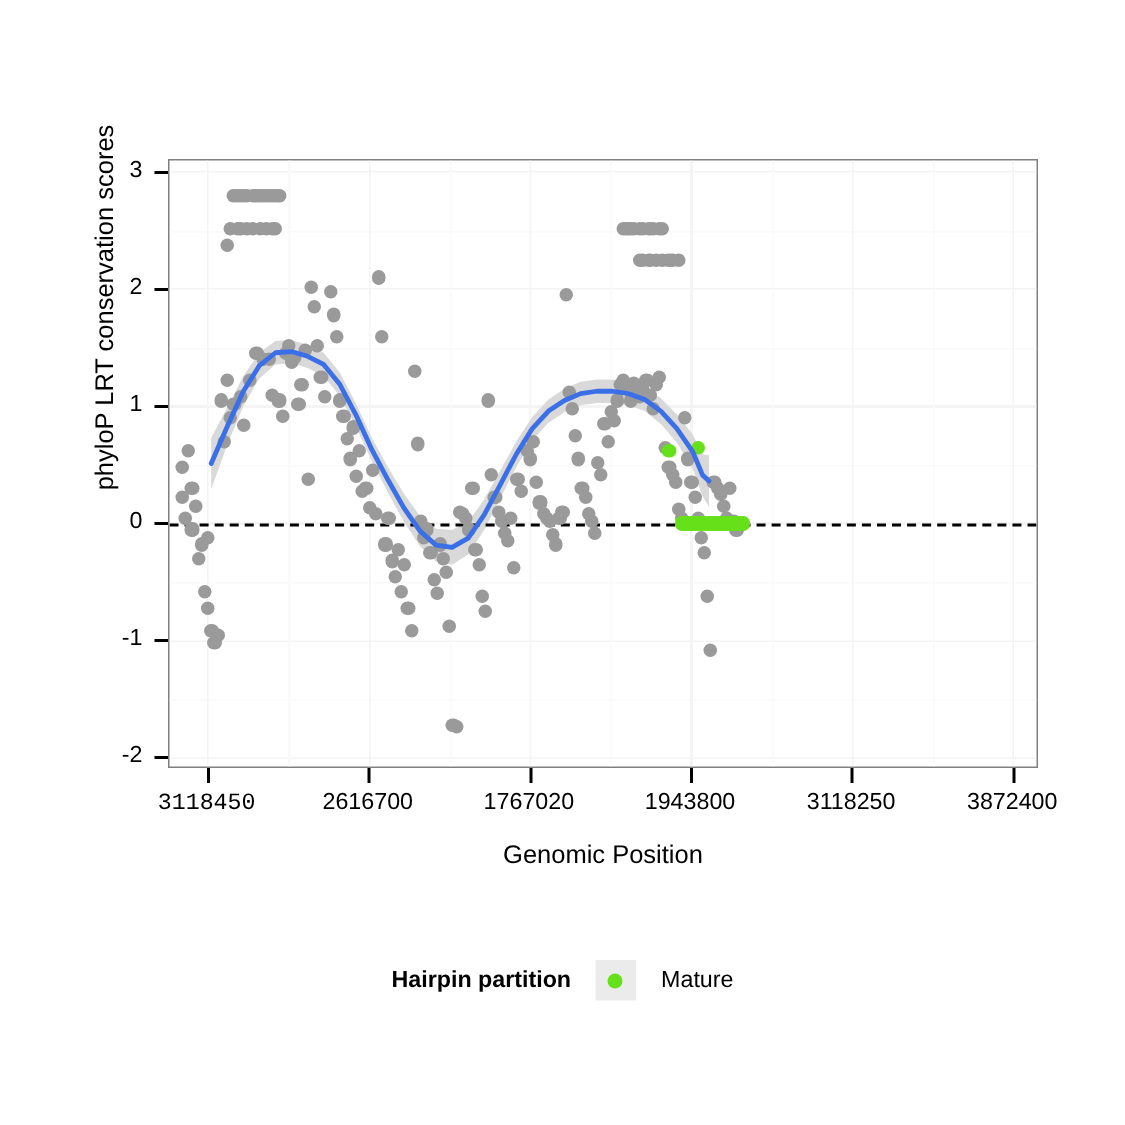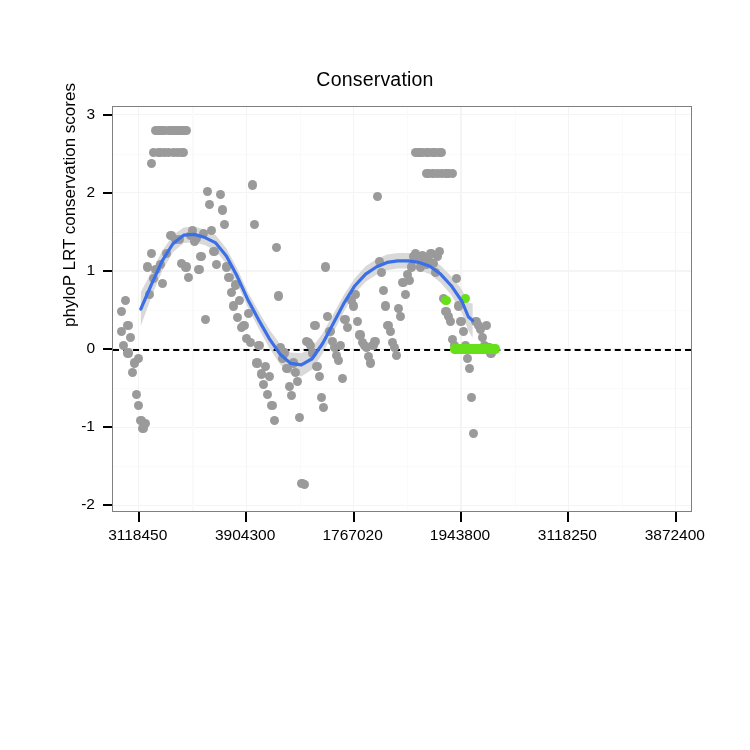--- a/index.html
+++ b/index.html
@@ -51,22 +51,22 @@
     display:flex;align-items:center;justify-content:center;
   }
   #legend .key i{display:block;width:10px;height:10px;border-radius:50%;background:#66e019;}
   #legend .lval{font-size:15.5px;color:#000;margin-left:7px;}
 </style>
 </head>
 <body>
 
 <div id="chart-root">
 
-  <div class="title">Conservation</div>
   <div class="ylab">phyloP LRT conservation scores</div>
+  <div class="xlab">Genomic Position</div>
 
   <div id="panel">
     <div id="grid-layer">
         <div class="grid-maj" style="left: 0px; width: 100%; top: 7.20769px; height: 1.2px;"></div>
         <div class="grid-maj" style="left: 0px; width: 100%; top: 85.2846px; height: 1.2px;"></div>
         <div class="grid-maj" style="left: 0px; width: 100%; top: 163.362px; height: 1.2px;"></div>
         <div class="grid-maj" style="left: 0px; width: 100%; top: 241.438px; height: 1.2px;"></div>
         <div class="grid-maj" style="left: 0px; width: 100%; top: 319.515px; height: 1.2px;"></div>
         <div class="grid-maj" style="left: 0px; width: 100%; top: 397.592px; height: 1.2px;"></div>
         <div class="grid-min" style="left: 0px; width: 100%; top: 46.8462px; height: 1.2px;"></div>
@@ -339,27 +339,34 @@
       <div class="ytlab" style="left: 15px; top: 260.962px;">1</div>
       <div class="ytick" style="top: 348.038px;"></div>
       <div class="ytlab" style="left: 15px; top: 339.038px;">0</div>
       <div class="ytick" style="top: 426.115px;"></div>
       <div class="ytlab" style="left: 15px; top: 417.115px;">-1</div>
       <div class="ytick" style="top: 504.192px;"></div>
       <div class="ytlab" style="left: 15px; top: 495.192px;">-2</div>
     </div>
   <div id="xaxis">
       <div class="xtick" style="left: 137.778px;"></div>
-      <div class="xtlab" style="left: 82.7778px;">3118450</div>
+      <div class="xtlab" style="left: 82.7778px; font-family: Liberation Mono, monospace;">3118450</div>
       <div class="xtick" style="left: 245.185px;"></div>
-      <div class="xtlab" style="left: 190.185px;">3904300</div>
+      <div class="xtlab" style="left: 190.185px;">2616700</div>
       <div class="xtick" style="left: 352.593px;"></div>
       <div class="xtlab" style="left: 297.593px;">1767020</div>
       <div class="xtick" style="left: 460px;"></div>
       <div class="xtlab" style="left: 405px;">1943800</div>
       <div class="xtick" style="left: 567.407px;"></div>
       <div class="xtlab" style="left: 512.407px;">3118250</div>
       <div class="xtick" style="left: 674.815px;"></div>
       <div class="xtlab" style="left: 619.815px;">3872400</div>
     </div>
 
+  <div id="legend">
+    <span class="ltitle">Hairpin partition</span>
+    <span class="key">
+      <i></i>
+    </span>
+    <span class="lval">Mature</span>
+  </div>
 
 </div>
 
 </body></html>

